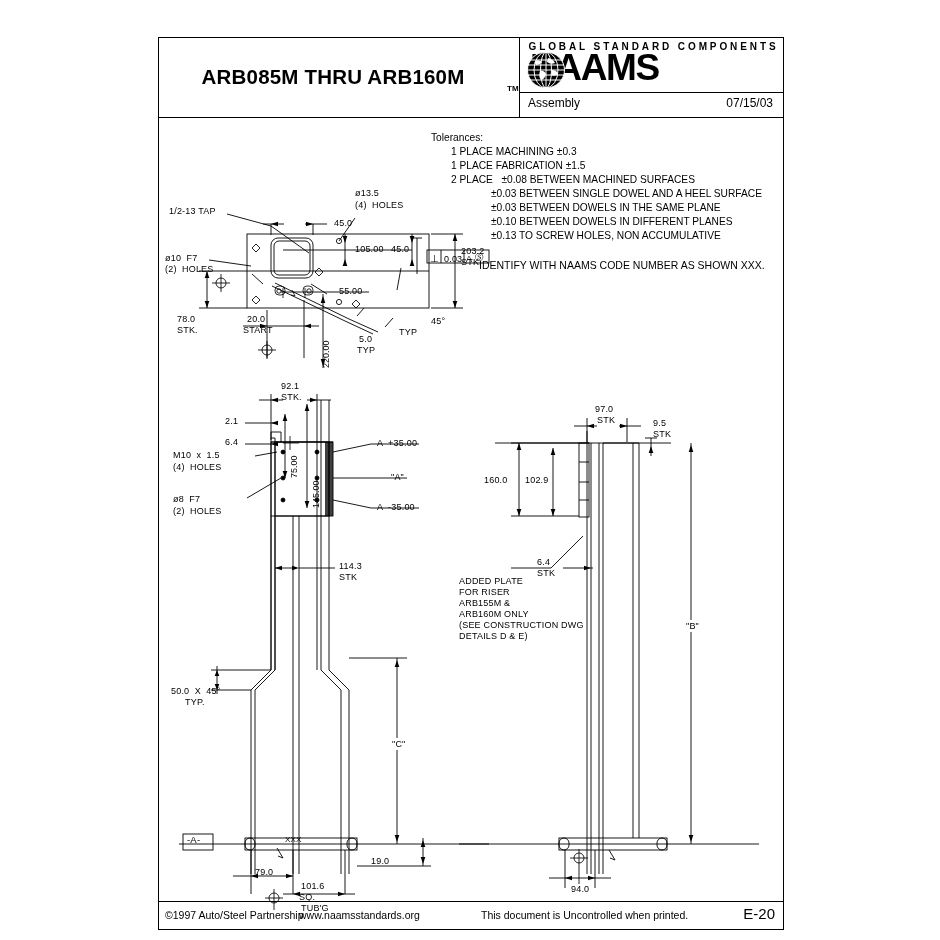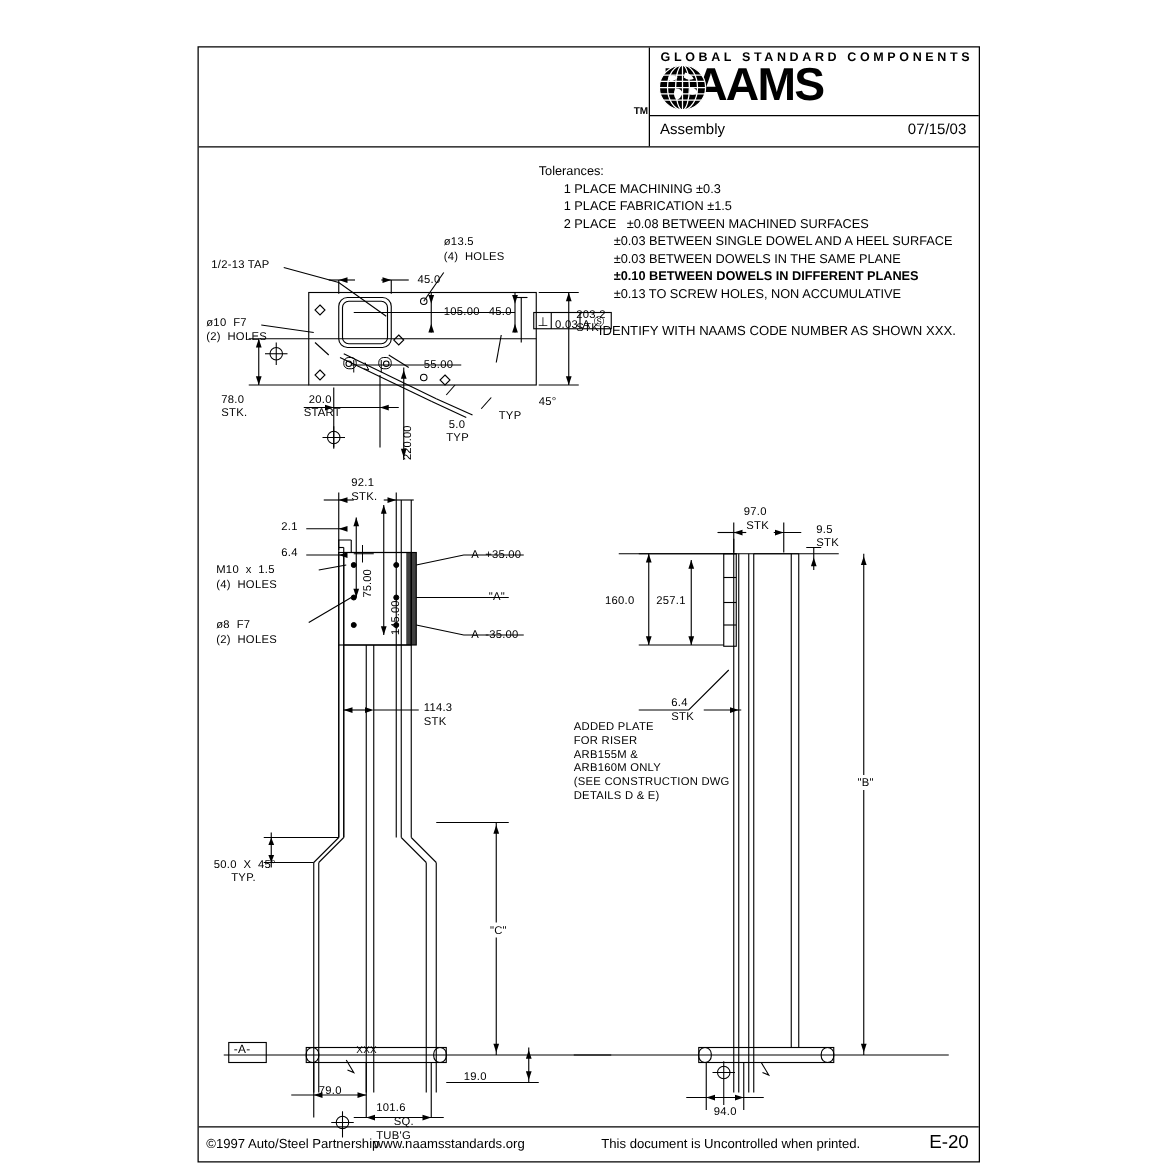--- a/index.html
+++ b/index.html
@@ -52,20 +52,21 @@
 </style>
 </head>
 <body>
 
 <div id="page">
 
   <div class="frame">
 
     <div class="titleblock">
       <div class="tb-left">
+        <div class="tb-title2">ARB085M THRU ARB160M</div>
       </div>
       <div class="tm">TM</div>
 
       <div class="tb-right">
         <div class="gsc">GLOBAL STANDARD COMPONENTS</div>
         <div class="naams-wrap">
           <div class="naams-word">NAAMS</div>
           <svg class="globe" viewBox="0 0 40 38">
             <ellipse cx="20" cy="19" rx="18.5" ry="18" fill="#000"></ellipse>
             <g stroke="#fff" stroke-width="1" fill="none">
@@ -382,21 +383,21 @@
         <line x1="253" y1="200" x2="263" y2="200"></line>
       </g>
     </svg>
 
     <div class="tol" style="left:272px;top:93px;">Tolerances:</div>
     <div class="tol" style="left:292px;top:107px;">1 PLACE MACHINING ±0.3</div>
     <div class="tol" style="left:292px;top:121px;">1 PLACE FABRICATION ±1.5</div>
     <div class="tol" style="left:292px;top:135px;">2 PLACE   ±0.08 BETWEEN MACHINED SURFACES</div>
     <div class="tol" style="left:332px;top:149px;">±0.03 BETWEEN SINGLE DOWEL AND A HEEL SURFACE</div>
     <div class="tol" style="left:332px;top:163px;">±0.03 BETWEEN DOWELS IN THE SAME PLANE</div>
-    <div class="tol" style="left:332px;top:177px;font-weight:bold;">±0.10 BETWEEN DOWELS IN DIFFERENT PLANES</div>
+    <div class="tol" style="left:332px;top:177px;">±0.10 BETWEEN DOWELS IN DIFFERENT PLANES</div>
     <div class="tol" style="left:332px;top:191px;">±0.13 TO SCREW HOLES, NON ACCUMULATIVE</div>
 
     <div class="nt" style="left:320px;top:221px;">IDENTIFY WITH NAAMS CODE NUMBER AS SHOWN XXX.</div>
 
     <div class="dim" style="left:271px;top:215px;font-size:10px;">⊥</div>
     <div class="dim" style="left:285px;top:216px;">0.03</div>
     <div class="dim" style="left:307px;top:216px;">A</div>
     <div class="dim" style="left:316px;top:215px;font-size:8.5px;">Ⓢ</div>
 
     <div class="dim" style="left:10px;top:168px;">1/2-13 TAP</div>
@@ -434,31 +435,31 @@
     <div class="dim" style="left:232px;top:434px;">"A"</div>
     <div class="dim" style="left:218px;top:464px;text-align:right;">A  -35.00</div>
     <div class="dim" style="left:180px;top:523px;">114.3</div>
     <div class="dim" style="left:180px;top:534px;">STK</div>
     <div class="dim" style="left:12px;top:648px;">50.0  X  45°</div>
     <div class="dim" style="left:26px;top:659px;">TYP.</div>
     <div class="dim" style="left:28px;top:797px;font-size:9.5px;">-A-</div>
     <div class="dim" style="left:126px;top:798px;font-size:8px;">XXX</div>
     <div class="dim" style="left:96px;top:829px;">79.0</div>
     <div class="dim" style="left:142px;top:843px;">101.6</div>
-    <div class="dim" style="left:156px;top:854px;">SQ.</div>
+    <div class="dim" style="left:140px;top:854px;">SQ.</div>
     <div class="dim" style="left:142px;top:865px;">TUB'G</div>
     <div class="dim" style="left:212px;top:818px;">19.0</div>
     <div class="dim" style="left:231px;top:700px;background:#fff;padding:1px 2px;">"C"</div>
 
     <div class="dim" style="left:436px;top:366px;">97.0</div>
     <div class="dim" style="left:438px;top:377px;">STK</div>
     <div class="dim" style="left:494px;top:380px;">9.5</div>
     <div class="dim" style="left:494px;top:391px;">STK</div>
     <div class="dim" style="left:325px;top:437px;">160.0</div>
-    <div class="dim" style="left:366px;top:437px;">257.1</div>
+    <div class="dim" style="left:366px;top:437px;">102.9</div>
     <div class="dim" style="left:378px;top:519px;">6.4</div>
     <div class="dim" style="left:378px;top:530px;">STK</div>
     <div class="dim" style="left:300px;top:538px;">ADDED PLATE</div>
     <div class="dim" style="left:300px;top:549px;">FOR RISER</div>
     <div class="dim" style="left:300px;top:560px;">ARB155M &amp;</div>
     <div class="dim" style="left:300px;top:571px;">ARB160M ONLY</div>
     <div class="dim" style="left:300px;top:582px;">(SEE CONSTRUCTION DWG</div>
     <div class="dim" style="left:300px;top:593px;">DETAILS D &amp; E)</div>
     <div class="dim" style="left:412px;top:846px;">94.0</div>
     <div class="dim" style="left:525px;top:582px;background:#fff;padding:1px 2px;">"B"</div>

